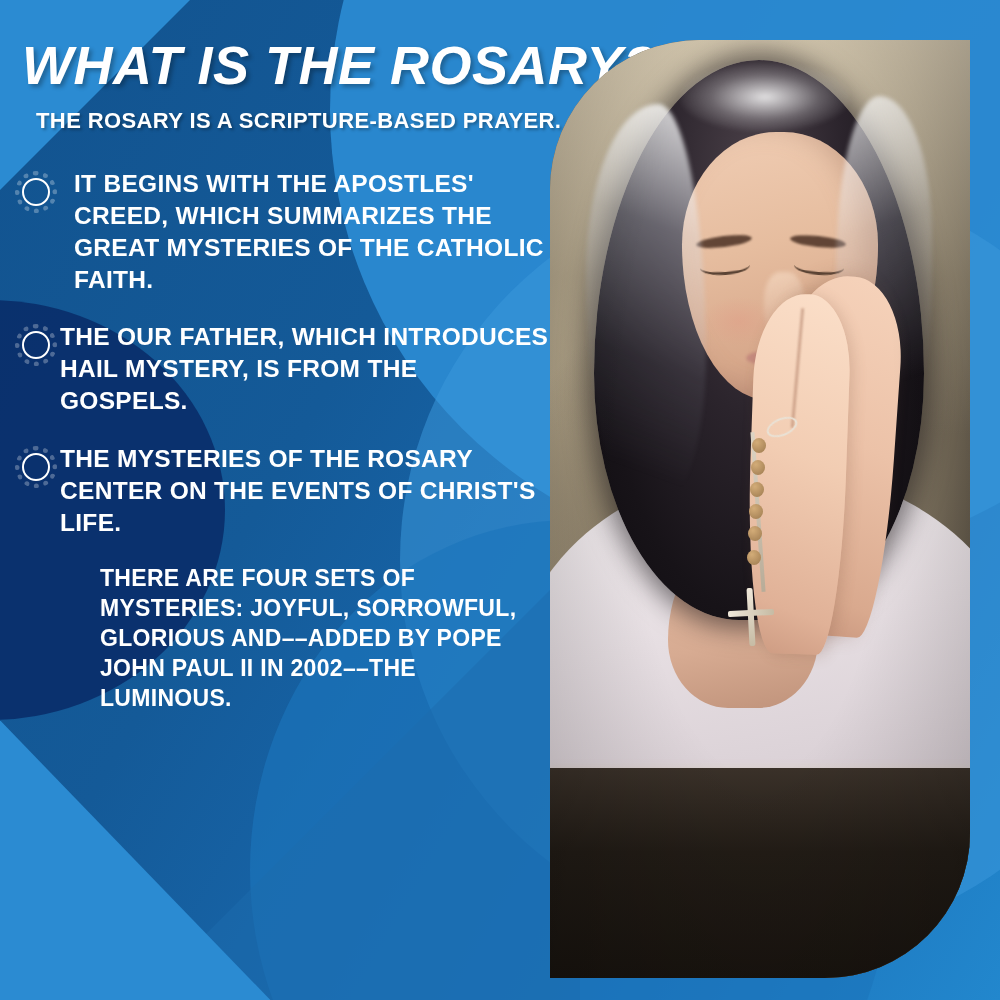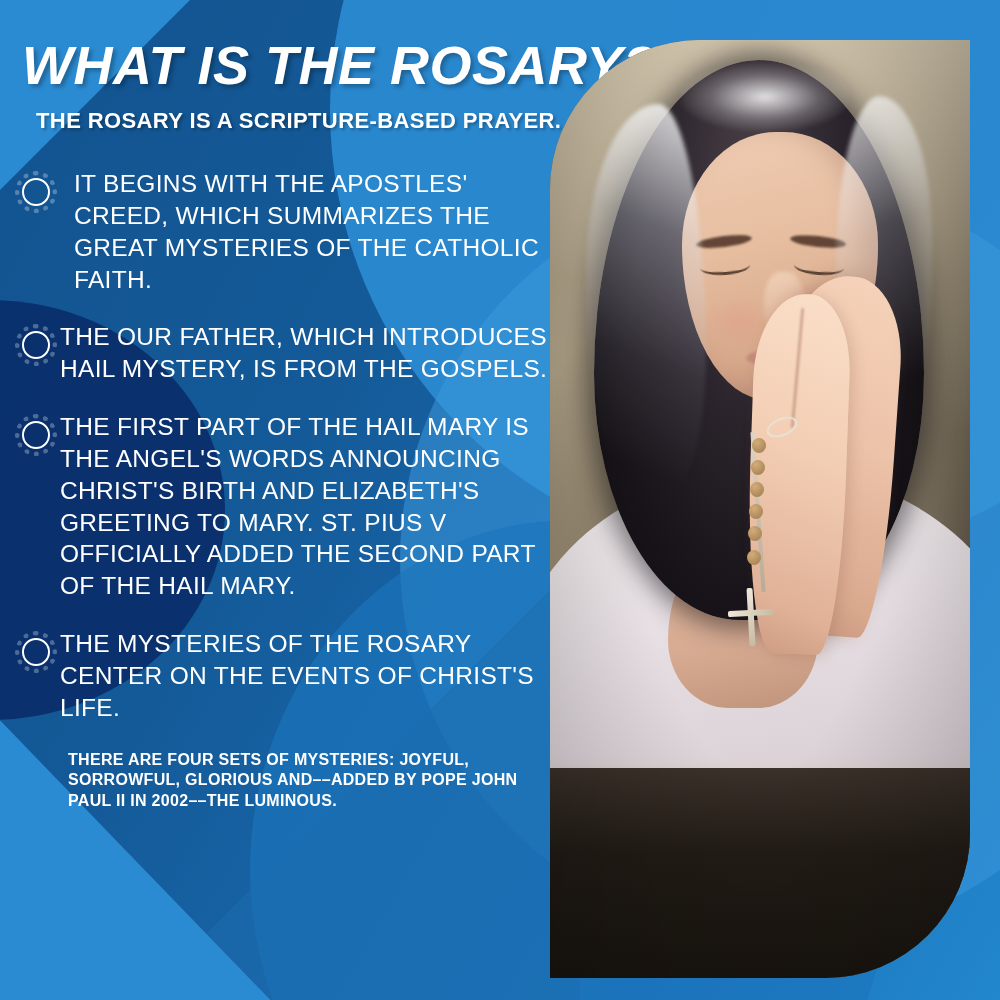--- a/index.html
+++ b/index.html
@@ -149,32 +149,32 @@
     left: 1px; top: 1px;
     width: 42px; height: 42px;
     border-radius: 50%;
     border: 5px dotted rgba(255,255,255,0.28);
     box-sizing: border-box;
   }
   .bullet-text {
     flex: 1 1 auto;
     color: #ffffff;
     font-size: 24.5px;
-    font-weight: normal;
+    font-weight: bold;
     line-height: 1.30;
     letter-spacing: 0.3px;
     padding-right: 16px;
   }
   .bullet-row.first .bullet-text { padding-left: 14px; }
   .sub-note {
-    margin-left: 68px;
+    margin-left: 100px;
     margin-top: 12px;
     margin-right: 12px;
     color: #ffffff;
-    font-size: 16px;
+    font-size: 23px;
     font-weight: bold;
     line-height: 1.30;
     letter-spacing: 0.3px;
   }
 
   
   .photo {
     position: absolute;
     left: 550px;
     top: 40px;
@@ -464,27 +464,20 @@
       </div>
 
       <div class="bullet-row">
         <div class="bullet-marker">
           <div class="halo"></div>
           <div class="ring"></div>
         </div>
         <div class="bullet-text">THE OUR FATHER, WHICH INTRODUCES HAIL MYSTERY, IS FROM THE GOSPELS.</div>
       </div>
 
-      <div class="bullet-row">
-        <div class="bullet-marker">
-          <div class="halo"></div>
-          <div class="ring"></div>
-        </div>
-        <div class="bullet-text">THE FIRST PART OF THE HAIL MARY IS THE ANGEL'S WORDS ANNOUNCING CHRIST'S BIRTH AND ELIZABETH'S GREETING TO MARY. ST. PIUS V OFFICIALLY ADDED THE SECOND PART OF THE HAIL MARY.</div>
-      </div>
 
       <div class="bullet-row">
         <div class="bullet-marker">
           <div class="halo"></div>
           <div class="ring"></div>
         </div>
         <div class="bullet-text">THE MYSTERIES OF THE ROSARY CENTER ON THE EVENTS OF CHRIST'S LIFE.</div>
       </div>
 
       <div class="sub-note">THERE ARE FOUR SETS OF MYSTERIES: JOYFUL, SORROWFUL, GLORIOUS AND––ADDED BY POPE JOHN PAUL II IN 2002––THE LUMINOUS.</div>

